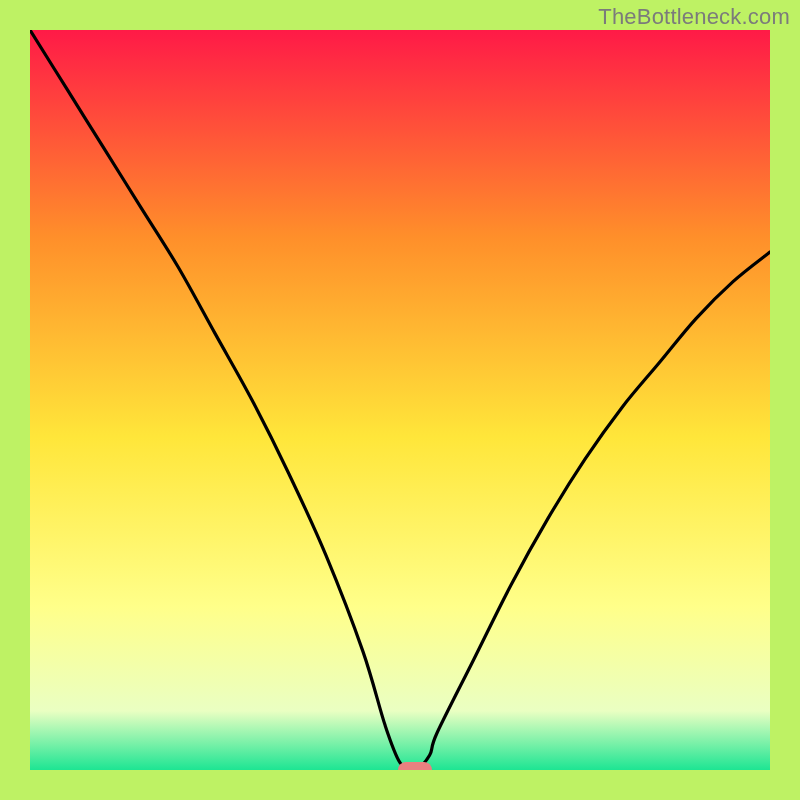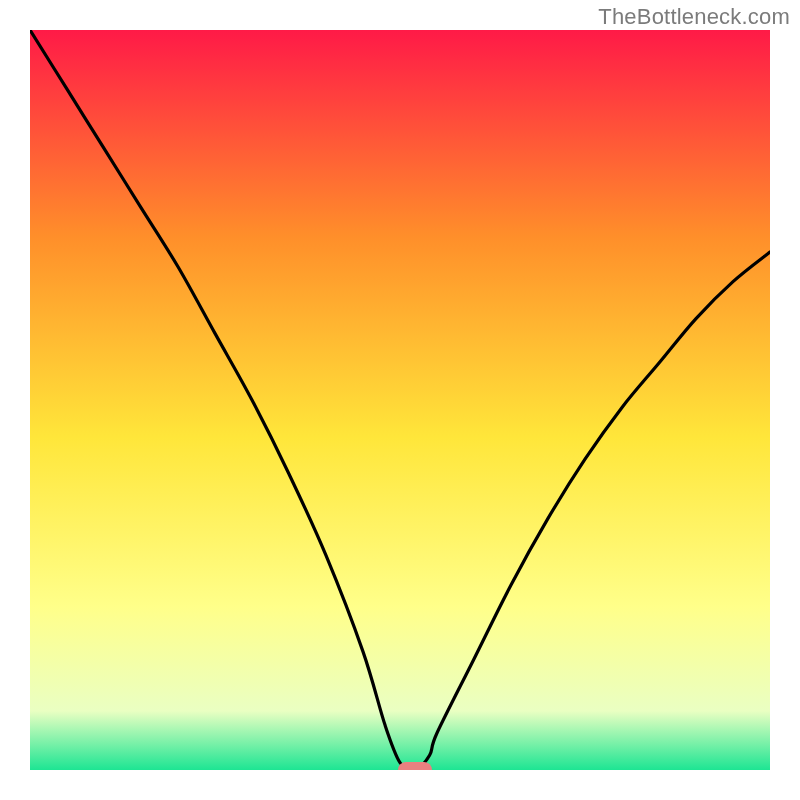--- a/index.html
+++ b/index.html
@@ -8,21 +8,21 @@
     width: 800px;
     height: 800px;
     overflow: hidden;
     background: #000;
     font-family: Arial, Helvetica, sans-serif;
   }
   .frame {
     position: relative;
     width: 800px;
     height: 800px;
-    background: #ffffff;
+    background: #bef264;
   }
   .watermark {
     position: absolute;
     top: 4px;
     right: 10px;
     color: #7b7b7b;
     font-size: 22px;
     letter-spacing: 0.2px;
     font-weight: 400;
     z-index: 5;

